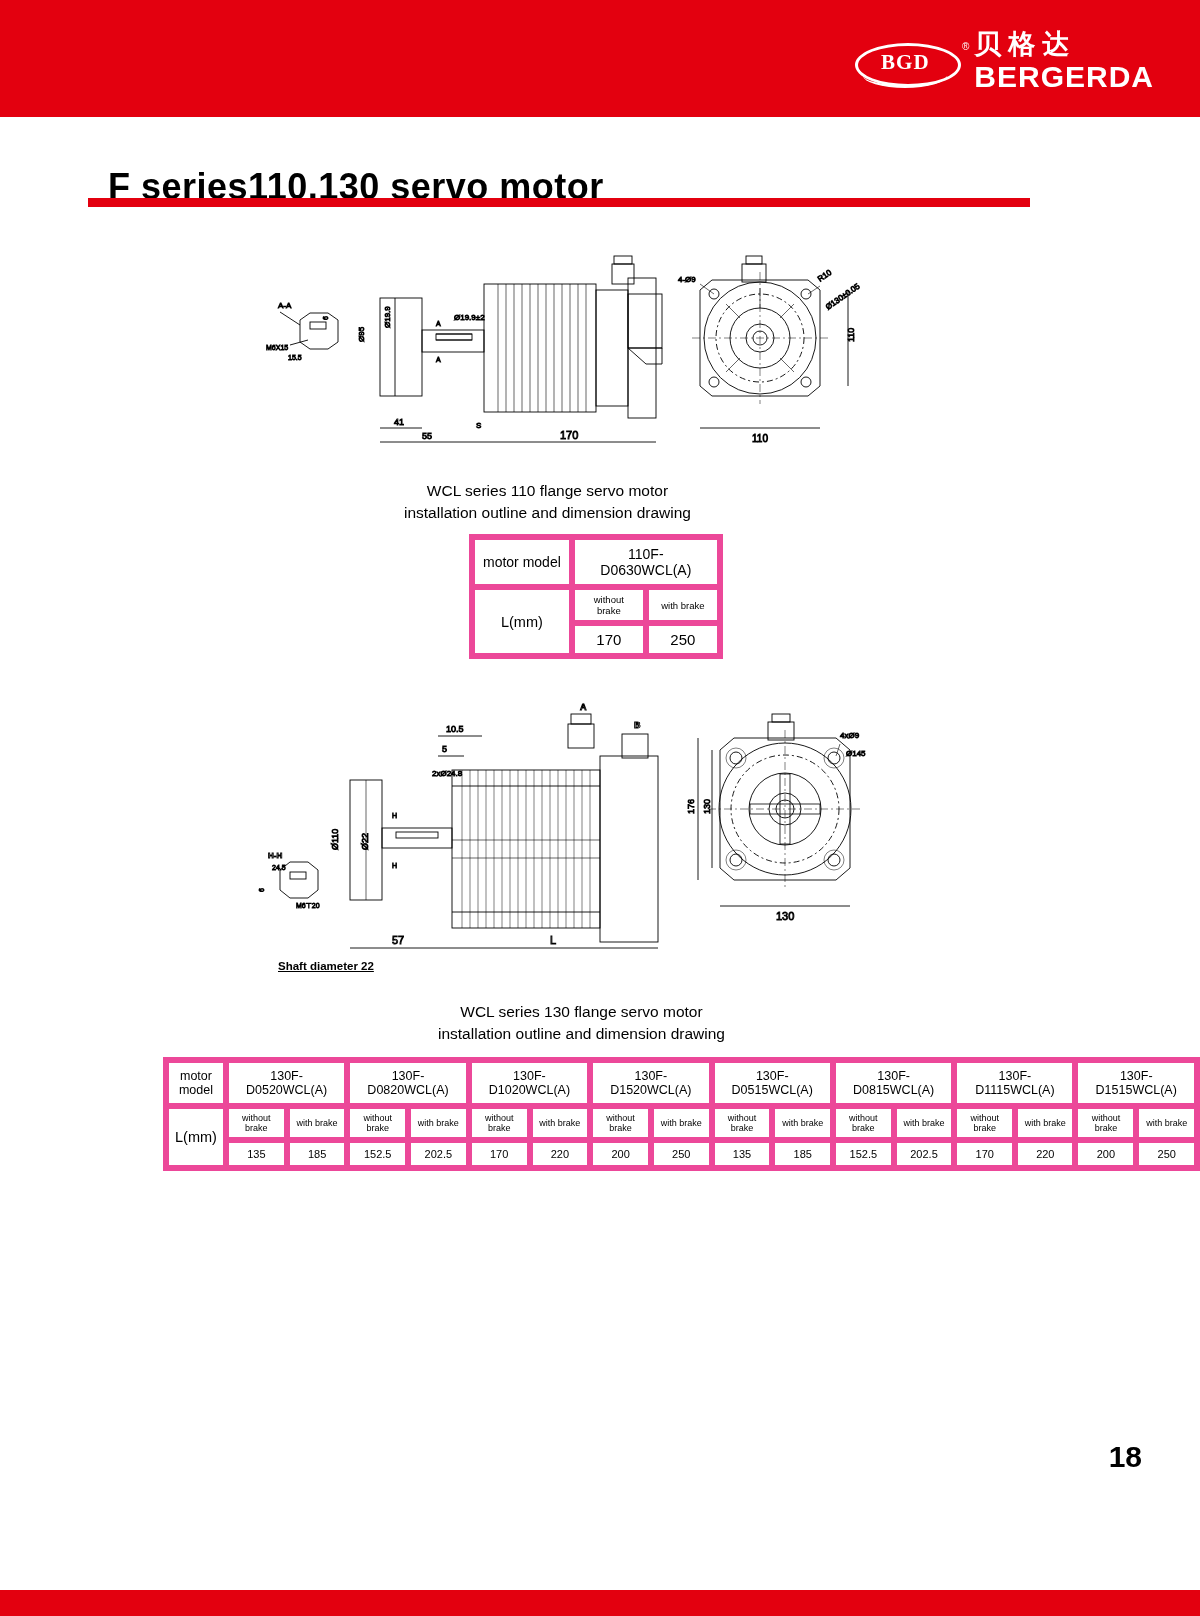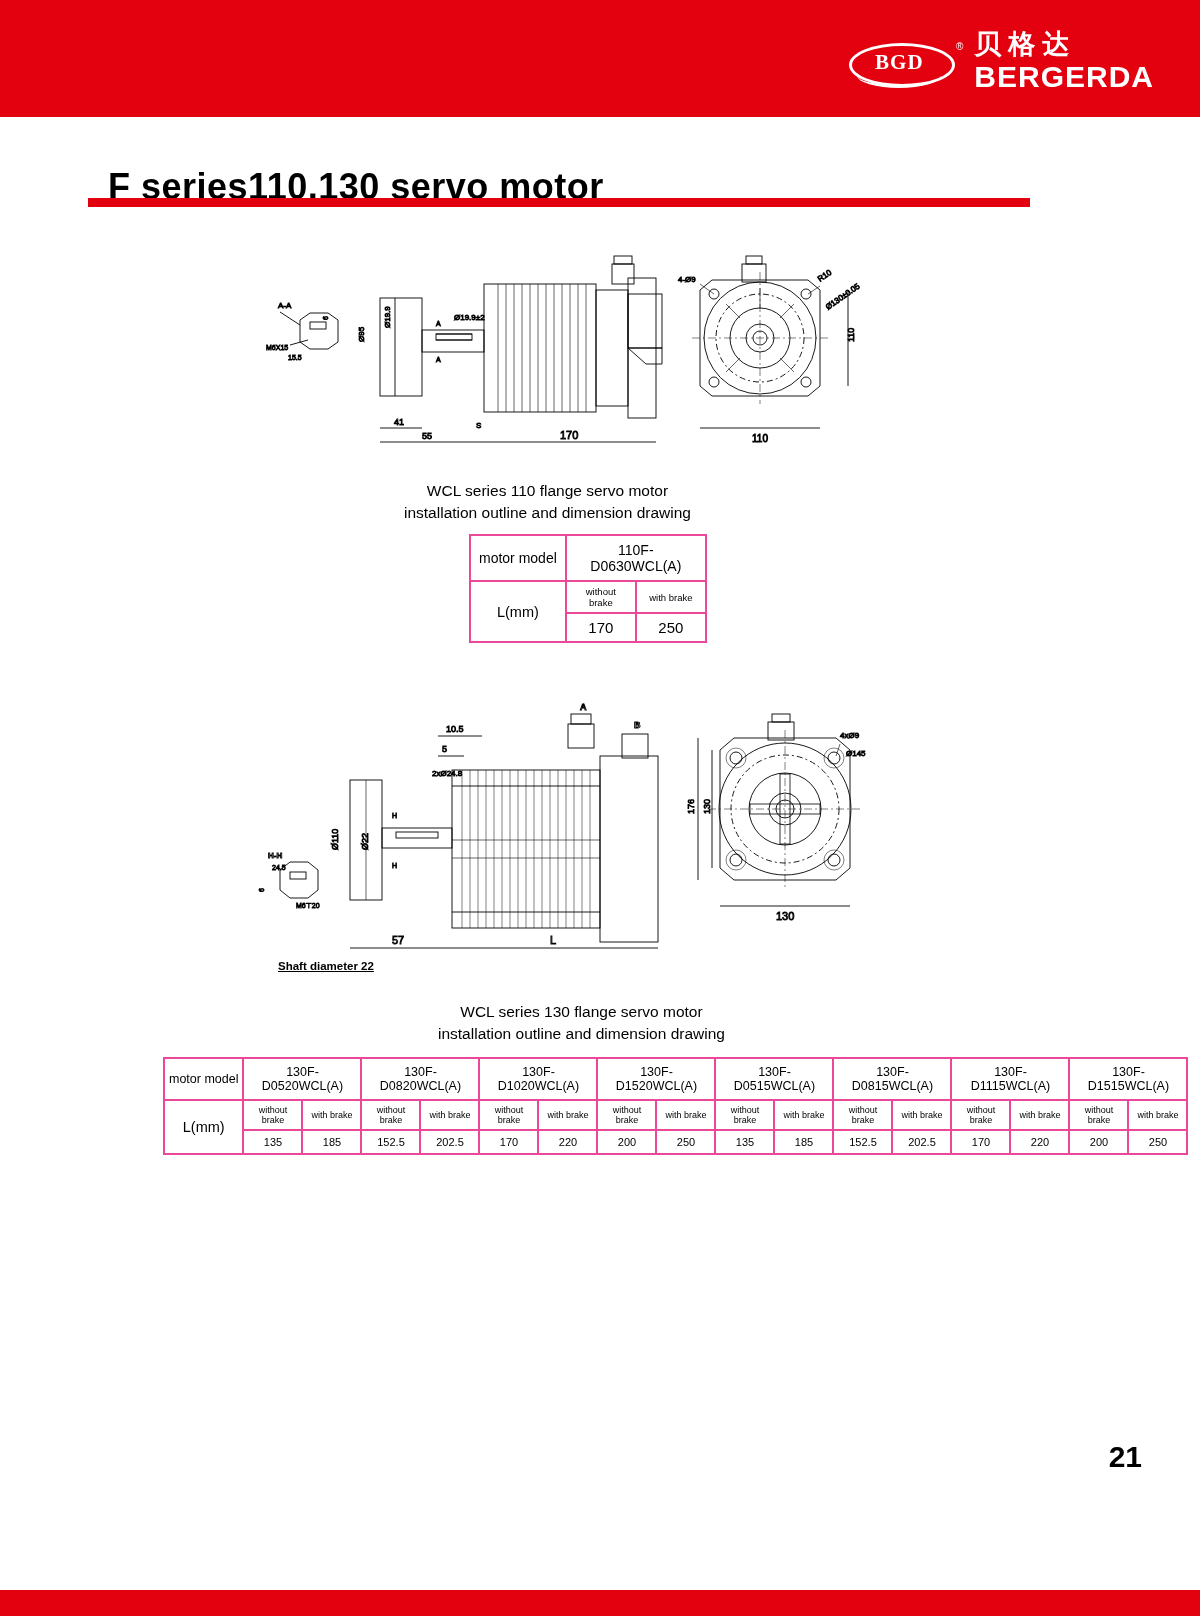--- a/index.html
+++ b/index.html
@@ -4,21 +4,21 @@
 <style>
   html,body{margin:0;padding:0;}
   body{
     width:1200px;height:1616px;position:relative;background:#ffffff;
     font-family:"Liberation Sans", sans-serif;color:#000;
   }
   .header-bar{
     position:absolute;left:0;top:0;width:1200px;height:117px;background:#e3000f;
   }
   .logo-wrap{
-    position:absolute;right:46px;top:26px;height:70px;display:flex;align-items:center;gap:20px;
+    position:absolute;right:46px;top:26px;height:70px;display:flex;align-items:center;gap:14px;
   }
   .logo-mark{position:relative;width:105px;height:52px;}
   .logo-ellipse{
     position:absolute;left:0;top:8px;width:100px;height:38px;border:3px solid #fff;border-radius:50%;
   }
   .logo-bgd{
     position:absolute;left:0;top:8px;width:100px;height:38px;display:flex;align-items:center;justify-content:center;
     color:#fff;font-weight:bold;font-size:21px;letter-spacing:1px;font-family:"Liberation Serif", serif;
   }
   .logo-swoosh{
@@ -40,21 +40,21 @@
     position:absolute;left:88px;top:198px;width:942px;height:9px;background:#e3000f;
   }
   .caption{
     position:absolute;text-align:center;font-size:15.5px;line-height:1.45;
   }
   .caption.c1{left:404px;top:480px;}
   .caption.c2{left:438px;top:1001px;}
 
   
   table.dim{border-collapse:collapse;position:absolute;background:#fff;}
-  table.dim td{border:2px solid #ec4899;text-align:center;vertical-align:middle;}
+  table.dim td{border:6px solid #ec4899;text-align:center;vertical-align:middle;}
   .t1{left:469px;top:534px;}
   .t1 .lbl{font-size:14.5px;padding:6px 8px;}
   .t1 .model{font-size:14px;padding:6px 8px;}
   .t1 .sub{font-size:9.5px;padding:4px 6px;width:56px;}
   .t1 .val{font-size:15px;padding:5px 6px;}
 
   .t2{left:163px;top:1057px;}
   .t2 td{padding:0;}
   .t2 .hdr{font-size:12.5px;padding:6px 4px;}
   .t2 .lbl{font-size:14.5px;padding:6px 6px;}
@@ -371,14 +371,14 @@
     <td class="val">152.5</td>
     <td class="val">202.5</td>
     <td class="val">170</td>
     <td class="val">220</td>
     <td class="val">200</td>
     <td class="val">250</td>
   </tr>
 </tbody>
   </table>
 
-<div class="page-num">21</div>
+<div class="page-num">18</div>
 <div class="footer-bar"></div>
 
 </body></html>

